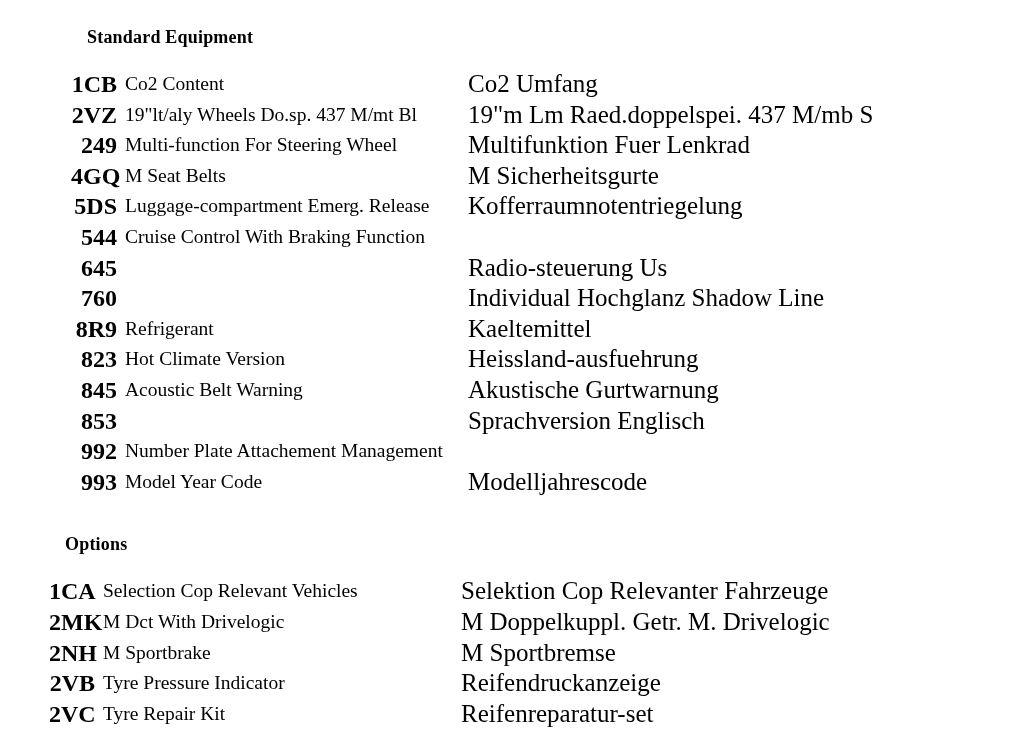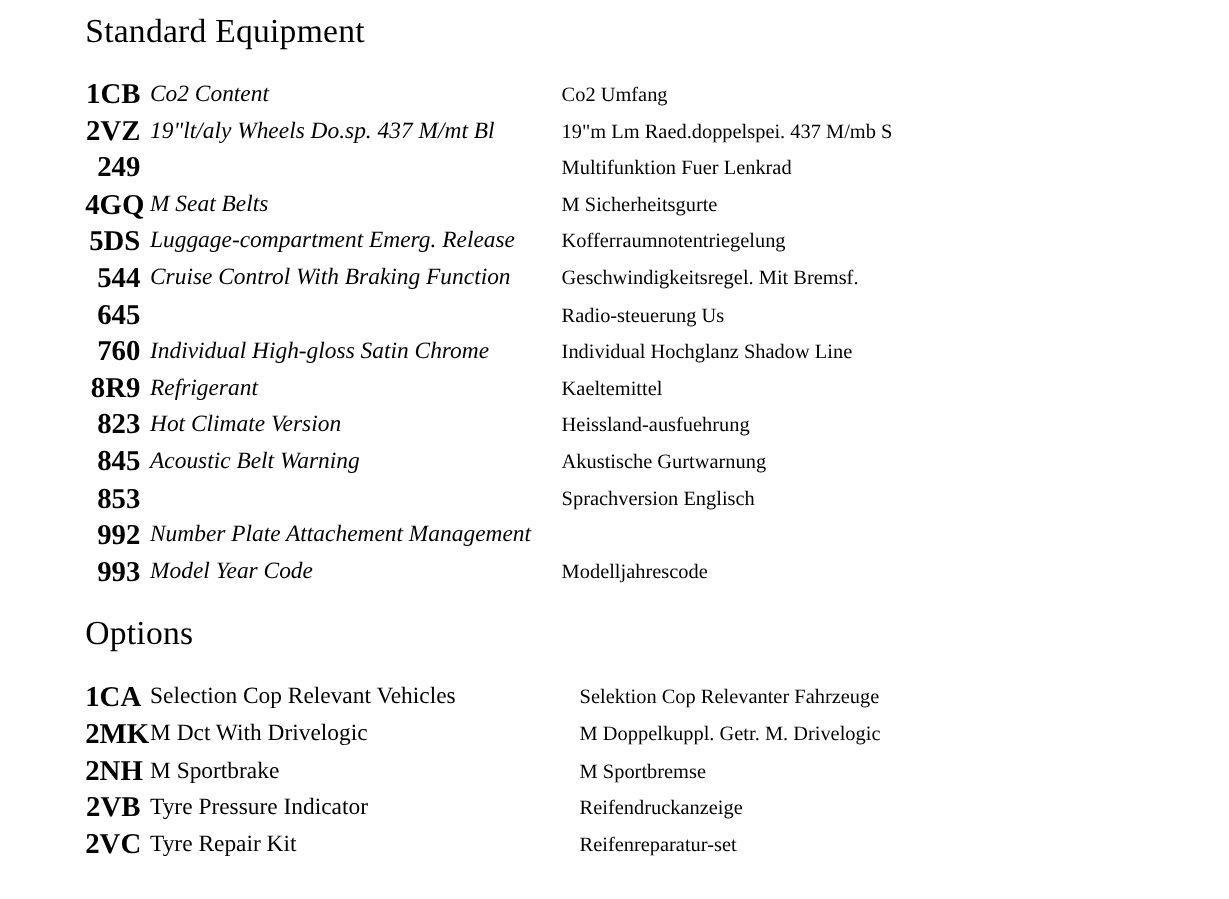--- a/index.html
+++ b/index.html
@@ -20,33 +20,33 @@
     width: 1024px;
     height: 749px;
     box-sizing: border-box;
     padding: 0;
   }
   .section {
     position: relative;
   }
   .section-title {
     font-family: "Liberation Serif", serif;
-    font-weight: normal;
-    font-size: 28px;
+    font-weight: bold;
+    font-size: 18px;
     letter-spacing: 0.2px;
-    margin: 0;
+    margin: 16px;
     padding: 0;
   }
   #section-standard {
     padding-top: 11px;
     padding-left: 71px;
   }
   #section-options {
     padding-top: 21px;
-    padding-left: 71px;
+    padding-left: 49px;
   }
   .rows {
     margin-top: 21px;
   }
   .row {
     display: flex;
     align-items: baseline;
     height: 30.6px;
     line-height: 30.6px;
     white-space: nowrap;
@@ -58,39 +58,38 @@
     font-weight: bold;
     font-size: 24px;
     padding-right: 8px;
     box-sizing: border-box;
   }
   .desc-en {
     font-size: 19.5px;
     min-width: 0;
   }
   .desc-de {
-    font-size: 17px;
+    font-size: 25px;
   }
   
   #rows-standard .desc-en {
     width: 0;
     overflow: visible;
   }
   #rows-standard .desc-de {
     position: relative;
     left: 0;
   }
   #rows-standard .row {
     position: relative;
   }
   #rows-standard .desc-en-wrap {
     position: absolute;
     left: 54px;
     top: 0;
-    font-style: italic;
   }
   #rows-standard .desc-de-wrap {
     position: absolute;
     left: 397px;
     top: 0;
   }
   #rows-options .row {
     position: relative;
   }
   #rows-options .desc-en-wrap {
@@ -118,44 +117,43 @@
           <span class="desc-en-wrap"><span class="desc-en">Co2 Content</span></span>
           <span class="desc-de-wrap"><span class="desc-de">Co2 Umfang</span></span>
         </div>
         <div class="row">
           <span class="code">2VZ</span>
           <span class="desc-en-wrap"><span class="desc-en">19"lt/aly Wheels Do.sp. 437 M/mt Bl</span></span>
           <span class="desc-de-wrap"><span class="desc-de">19"m Lm Raed.doppelspei. 437 M/mb S</span></span>
         </div>
         <div class="row">
           <span class="code">249</span>
+          <span class="desc-en-wrap"><span class="desc-en">Multi-function For Steering Wheel</span></span>
           <span class="desc-de-wrap"><span class="desc-de">Multifunktion Fuer Lenkrad</span></span>
         </div>
         <div class="row">
           <span class="code">4GQ</span>
           <span class="desc-en-wrap"><span class="desc-en">M Seat Belts</span></span>
           <span class="desc-de-wrap"><span class="desc-de">M Sicherheitsgurte</span></span>
         </div>
         <div class="row">
           <span class="code">5DS</span>
           <span class="desc-en-wrap"><span class="desc-en">Luggage-compartment Emerg. Release</span></span>
           <span class="desc-de-wrap"><span class="desc-de">Kofferraumnotentriegelung</span></span>
         </div>
         <div class="row">
           <span class="code">544</span>
           <span class="desc-en-wrap"><span class="desc-en">Cruise Control With Braking Function</span></span>
-          <span class="desc-de-wrap"><span class="desc-de">Geschwindigkeitsregel. Mit Bremsf.</span></span>
         </div>
         <div class="row">
           <span class="code">645</span>
           <span class="desc-de-wrap"><span class="desc-de">Radio-steuerung Us</span></span>
         </div>
         <div class="row">
           <span class="code">760</span>
-          <span class="desc-en-wrap"><span class="desc-en">Individual High-gloss Satin Chrome</span></span>
           <span class="desc-de-wrap"><span class="desc-de">Individual Hochglanz Shadow Line</span></span>
         </div>
         <div class="row">
           <span class="code">8R9</span>
           <span class="desc-en-wrap"><span class="desc-en">Refrigerant</span></span>
           <span class="desc-de-wrap"><span class="desc-de">Kaeltemittel</span></span>
         </div>
         <div class="row">
           <span class="code">823</span>
           <span class="desc-en-wrap"><span class="desc-en">Hot Climate Version</span></span>

